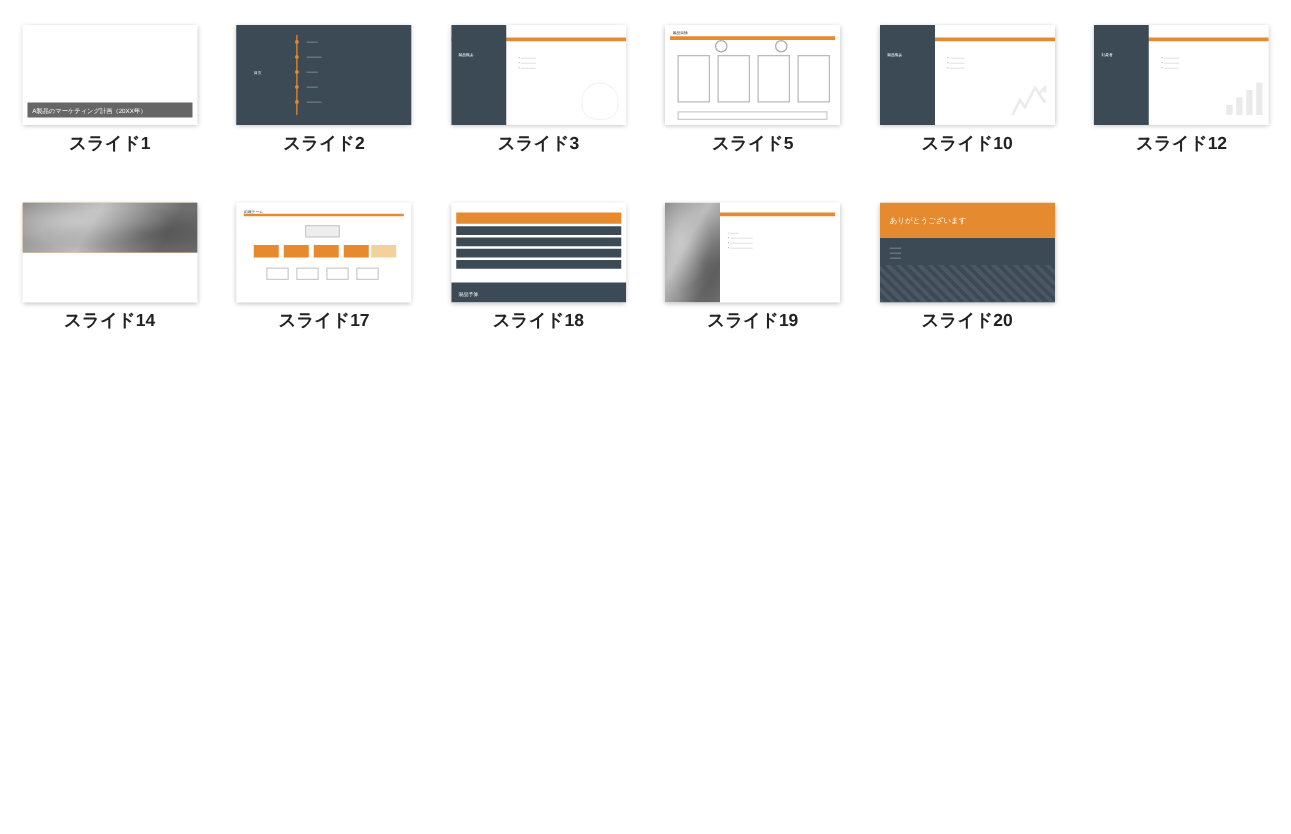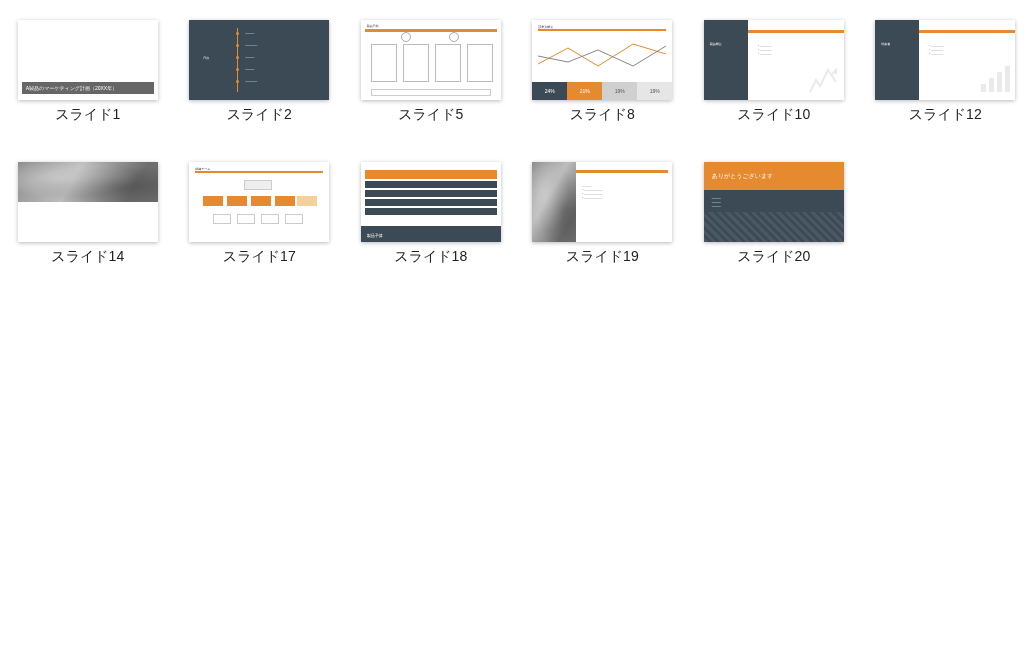--- a/index.html
+++ b/index.html
@@ -26,20 +26,21 @@
     height: 80px;
     background: #ffffff;
     box-shadow: 0 1px 4px rgba(0,0,0,0.28);
     position: relative;
     overflow: hidden;
   }
   .label {
     font-size: 14px;
     color: #222;
     text-align: center;
+    font-weight: bold;
   }
 
   
   .abs { position: absolute; }
   .orange { background: #e58a2e; }
   .photo  { background: linear-gradient(120deg,#8d8d8d,#bdbdbd 40%,#6e6e6e 80%); position:relative; }
   .photo::after{content:"";position:absolute;inset:0;background:
     radial-gradient(ellipse at 30% 40%,rgba(255,255,255,.35),transparent 55%),
     radial-gradient(ellipse at 70% 60%,rgba(0,0,0,.25),transparent 60%);}
   .txt    { color:#888; font-size:3px; line-height:4px; }
@@ -157,56 +158,49 @@
       <div class="abs dot" style="left:47px;top:60px"></div>
       <div class="abs txtw" style="left:56px;top:11px">———</div>
       <div class="abs txtw" style="left:56px;top:23px">————</div>
       <div class="abs txtw" style="left:56px;top:35px">———</div>
       <div class="abs txtw" style="left:56px;top:47px">———</div>
       <div class="abs txtw" style="left:56px;top:59px">————</div>
     </div>
     <div class="label">スライド2</div>
   </div>
 
+  <div class="slide-item">
+    <div class="thumb s3">
+      <div class="abs hline"></div>
+      <div class="abs left"></div>
+      <div class="abs txtw" style="left:6px;top:22px">製品概要</div>
+      <div class="abs txt" style="left:54px;top:24px">• ————<br>• ————<br>• ————</div>
+      <div class="abs" style="right:6px;bottom:4px;width:30px;height:30px;border:1px solid #ddd;border-radius:50% 50% 40% 40%;opacity:.35"></div>
+    </div>
+    <div class="label">スライド3</div>
+  </div>
 
 
   <div class="slide-item">
     <div class="thumb s5">
       <div class="abs txt" style="left:6px;top:4px;color:#333">製品目標</div>
       <div class="abs obar" style="top:9px;"></div>
       <div class="abs" style="left:40px;top:12px;width:10px;height:10px;border:1px solid #aaa;border-radius:50%"></div>
       <div class="abs" style="left:88px;top:12px;width:10px;height:10px;border:1px solid #aaa;border-radius:50%"></div>
       <div class="abs card" style="left:10px"></div>
       <div class="abs card" style="left:42px"></div>
       <div class="abs card" style="left:74px"></div>
       <div class="abs card" style="left:106px"></div>
       <div class="abs" style="left:10px;bottom:4px;right:10px;height:7px;border:1px solid #ccc"></div>
     </div>
     <div class="label">スライド5</div>
   </div>
 
 
 
-  <div class="slide-item">
-    <div class="thumb s8">
-      <div class="abs txt" style="left:6px;top:5px;color:#333">競争力概要</div>
-      <div class="abs" style="left:6px;top:9px;right:6px;height:2px;background:#e58a2e"></div>
-      <svg class="abs" style="left:6px;top:16px;width:128px;height:40px">
-        <polyline points="0,28 30,12 60,30 95,8 128,18" stroke="#e58a2e" stroke-width="1" fill="none"></polyline>
-        <polyline points="0,20 30,26 60,14 95,30 128,10" stroke="#888" stroke-width="1" fill="none"></polyline>
-      </svg>
-      <div class="abs botrow">
-        <div style="background:#3c4a56">24%</div>
-        <div style="background:#e58a2e">21%</div>
-        <div style="background:#d0d0d0;color:#555">19%</div>
-        <div style="background:#e6e6e6;color:#555">19%</div>
-      </div>
-    </div>
-    <div class="label">スライド8</div>
-  </div>
 
 
   <div class="slide-item">
     <div class="thumb s10">
       <div class="abs hline"></div>
       <div class="abs left"></div>
       <div class="abs txtw" style="left:6px;top:22px">製品概要</div>
       <div class="abs txt" style="left:54px;top:24px">• ————<br>• ————<br>• ————</div>
       <svg class="abs" style="right:4px;bottom:4px;width:34px;height:34px;opacity:.2">
           <path d="M4 30 L10 18 L14 24 L22 8 L30 20" stroke="#999" stroke-width="2" fill="none"></path>

